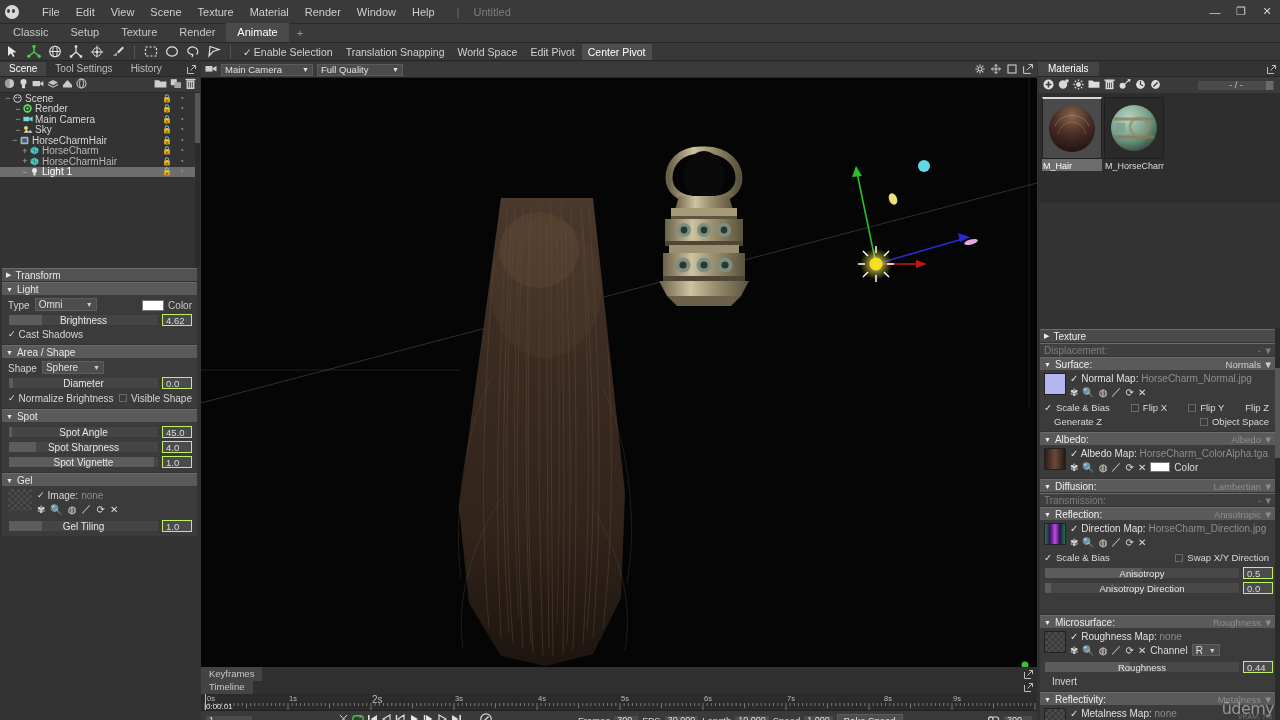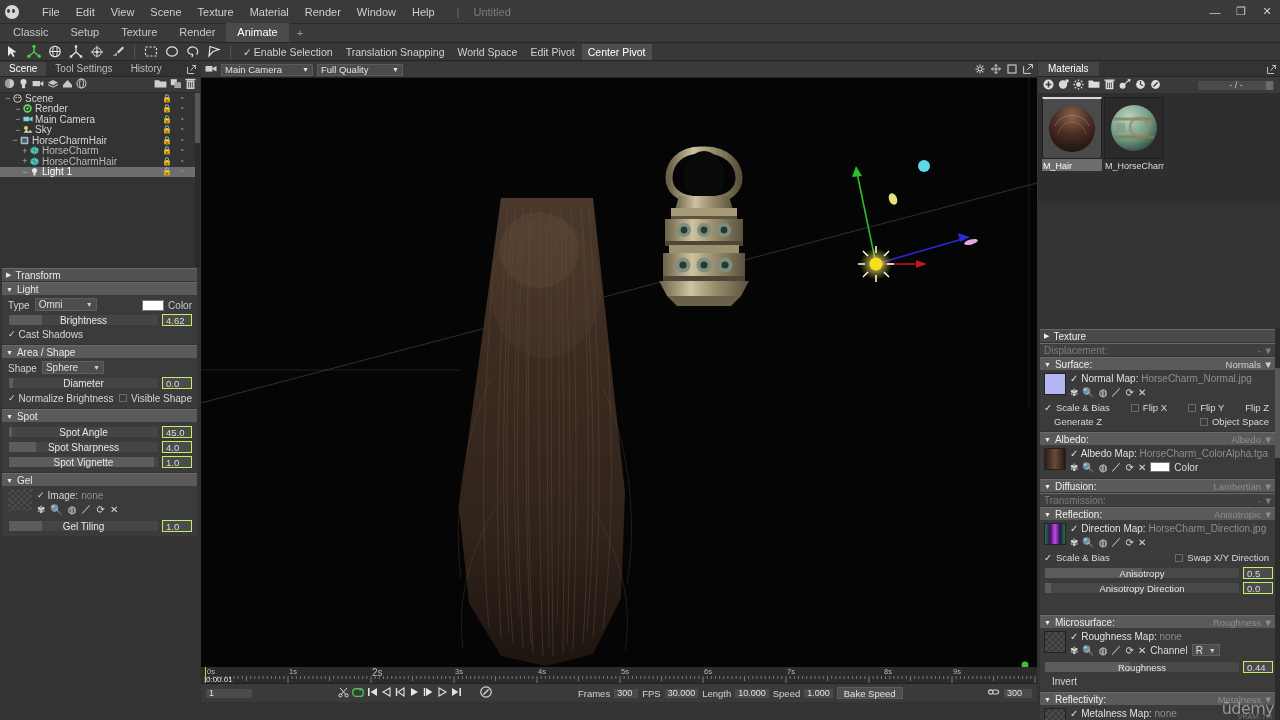--- a/index.html
+++ b/index.html
@@ -777,20 +777,38 @@
               <line x1="667" y1="194" x2="662" y2="199"></line>
             </g>
             <circle cx="675" cy="186" r="6.5" fill="#f5e020"></circle>
           </g>
 
           <circle cx="824" cy="587" r="3.4" fill="#3dc13d"></circle>
         </svg>
       </div>
 
       <div class="tl">
+        <div class="tl-tabs">
+          <div class="t">Keyframes</div>
+          <span class="pop-ico" style="right:4px;top:2px">
+            <svg width="9" height="9" viewBox="0 0 9 9">
+                <path d="M0.5 2 L0.5 8.5 L7 8.5" fill="none" stroke="#bdbdbd" stroke-width="1"></path>
+                <path d="M3.5 5.5 L8.5 0.5 M5 0.5 L8.5 0.5 L8.5 4" fill="none" stroke="#bdbdbd" stroke-width="1"></path>
+              </svg>
+          </span>
+        </div>
+        <div class="tl-tabs" style="height:13px">
+          <div class="t">Timeline</div>
+          <span class="pop-ico" style="right:4px;top:1px">
+            <svg width="9" height="9" viewBox="0 0 9 9">
+                <path d="M0.5 2 L0.5 8.5 L7 8.5" fill="none" stroke="#bdbdbd" stroke-width="1"></path>
+                <path d="M3.5 5.5 L8.5 0.5 M5 0.5 L8.5 0.5 L8.5 4" fill="none" stroke="#bdbdbd" stroke-width="1"></path>
+              </svg>
+          </span>
+        </div>
         <div class="tl-ruler">
           <svg width="836" height="17" viewBox="0 0 836 17" style="display:block">
             <rect width="836" height="17" fill="#2b2b2b"></rect>
             <g stroke="#8a8a8a" stroke-width="0.7">
               
             </g>
             <g id="ticksg" stroke="#9a9a9a" stroke-width="0.7">
                 <line x1="4" y1="9" x2="4" y2="17"></line>
                 <line x1="8.15" y1="9" x2="8.15" y2="12"></line>
                 <line x1="12.3" y1="9" x2="12.3" y2="12"></line>

